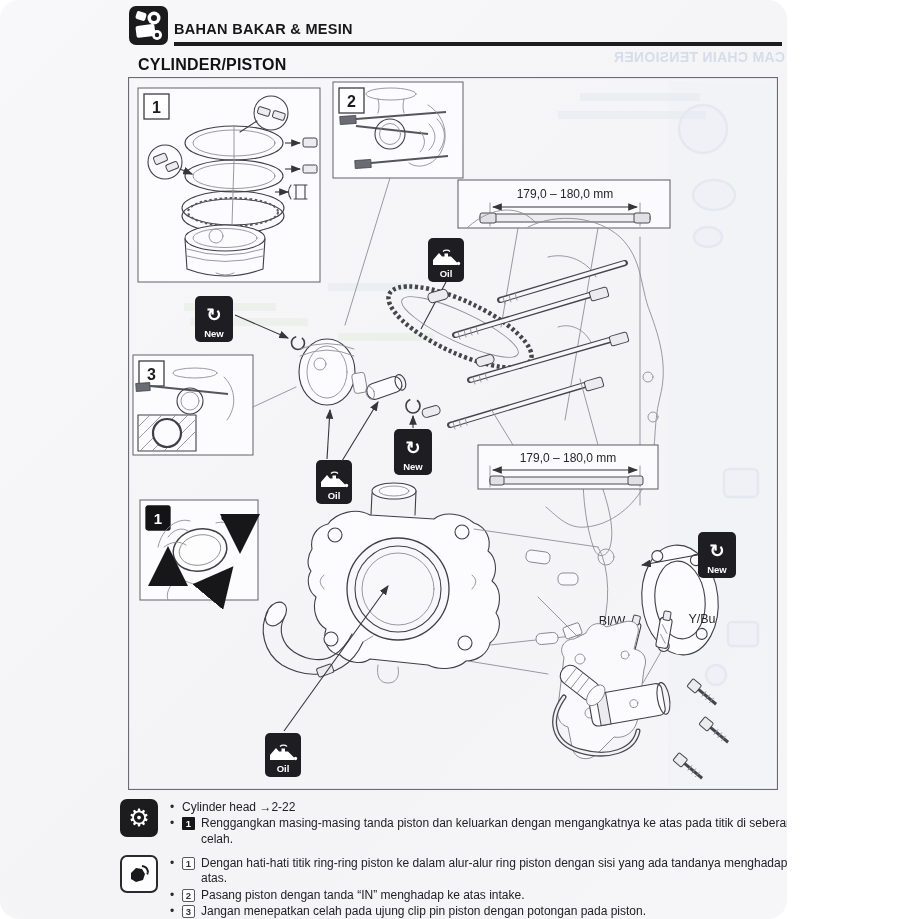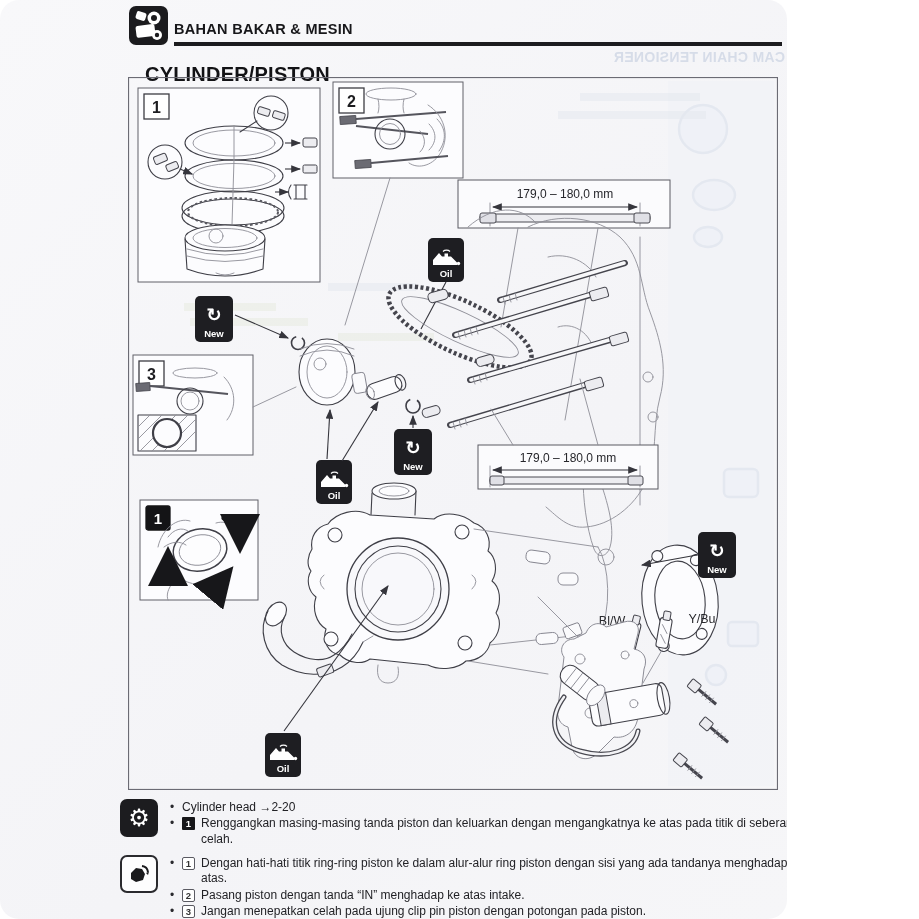--- a/index.html
+++ b/index.html
@@ -2,21 +2,21 @@
 <html><head>
 <meta charset="utf-8">
 <style>
   html,body{margin:0;padding:0;background:#ffffff;}
   .page{position:relative;width:787px;height:919px;background:linear-gradient(135deg,#f8f8fa 0%,#f4f4f7 60%,#f6f6f8 100%);
         font-family:"Liberation Sans",sans-serif;overflow:hidden;border-radius:19px;}
   
   .chapter-icon{position:absolute;left:129px;top:6px;width:40px;height:40px;}
   .chapter-title{position:absolute;left:174px;top:21px;font-size:14.5px;font-weight:bold;color:#17171a;letter-spacing:.3px;}
   .rule{position:absolute;left:174px;top:42px;width:608px;height:4px;background:#1c1c1f;}
-  .page-title{position:absolute;left:130px;top:48px;margin:15px;font-size:20px;font-weight:bold;color:#121215;letter-spacing:.2px;}
+  .page-title{position:absolute;left:130px;top:48px;margin:8px;font-size:16px;font-weight:bold;color:#121215;letter-spacing:.2px;}
   .ghost-title{position:absolute;left:560px;top:49px;width:225px;text-align:left;font-size:14px;font-weight:bold;
                color:#ccd4e3;transform:scaleX(-1);opacity:.75;letter-spacing:.3px;}
   .page-curl{position:absolute;left:805px;top:565px;width:2px;height:130px;background:#dcdce2;opacity:.8;}
   
   .frame{position:absolute;left:128px;top:77px;width:650px;height:713px;}
   svg text{font-family:"Liberation Sans",sans-serif;}
   .frame-box{fill:#fcfcfe;stroke:#606068;stroke-width:1;}
   .ink{stroke:#3f3f47;stroke-width:1.1;fill:none;stroke-linecap:round;stroke-linejoin:round;}
   .inkf{stroke:#3f3f47;stroke-width:1.1;fill:#fcfcfe;stroke-linejoin:round;}
   .lt{stroke:#8d8d96;stroke-width:.9;fill:none;stroke-linecap:round;stroke-linejoin:round;}
@@ -455,21 +455,21 @@
 
   <div class="notes">
 
     <div class="note-row">
       <div class="note-icon blk">
         <span class="gear">⚙</span>
       </div>
       <div class="note-lines">
         <div class="note-line">
           <span class="blt">•</span>
-          <span class="txt">Cylinder head →2-20</span>
+          <span class="txt">Cylinder head →2-22</span>
         </div>
         <div class="note-line">
           <span class="blt">•</span>
           <span class="marker solid">1</span>
           <span class="txt">Renggangkan masing-masing tanda piston dan keluarkan dengan mengangkatnya ke atas pada titik di seberang celah.</span>
         </div>
       </div>
     </div>
 
     <div class="note-row">

